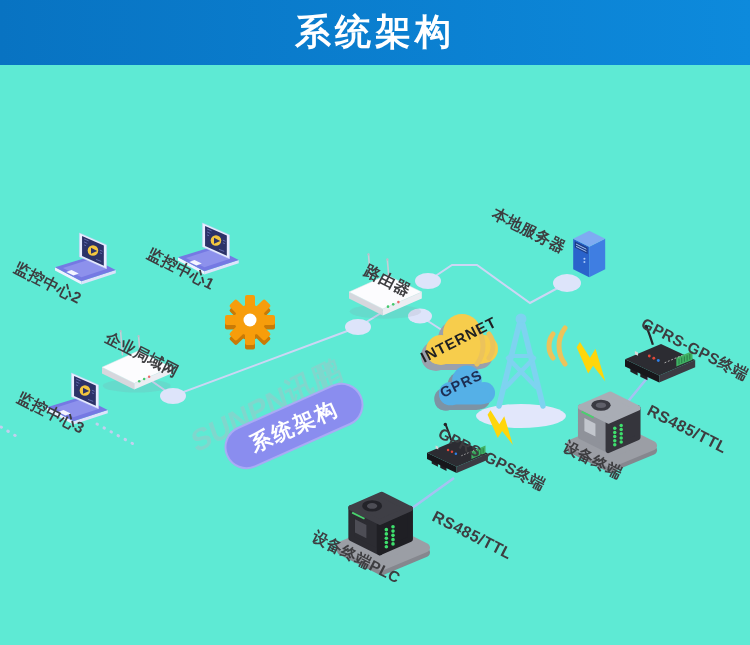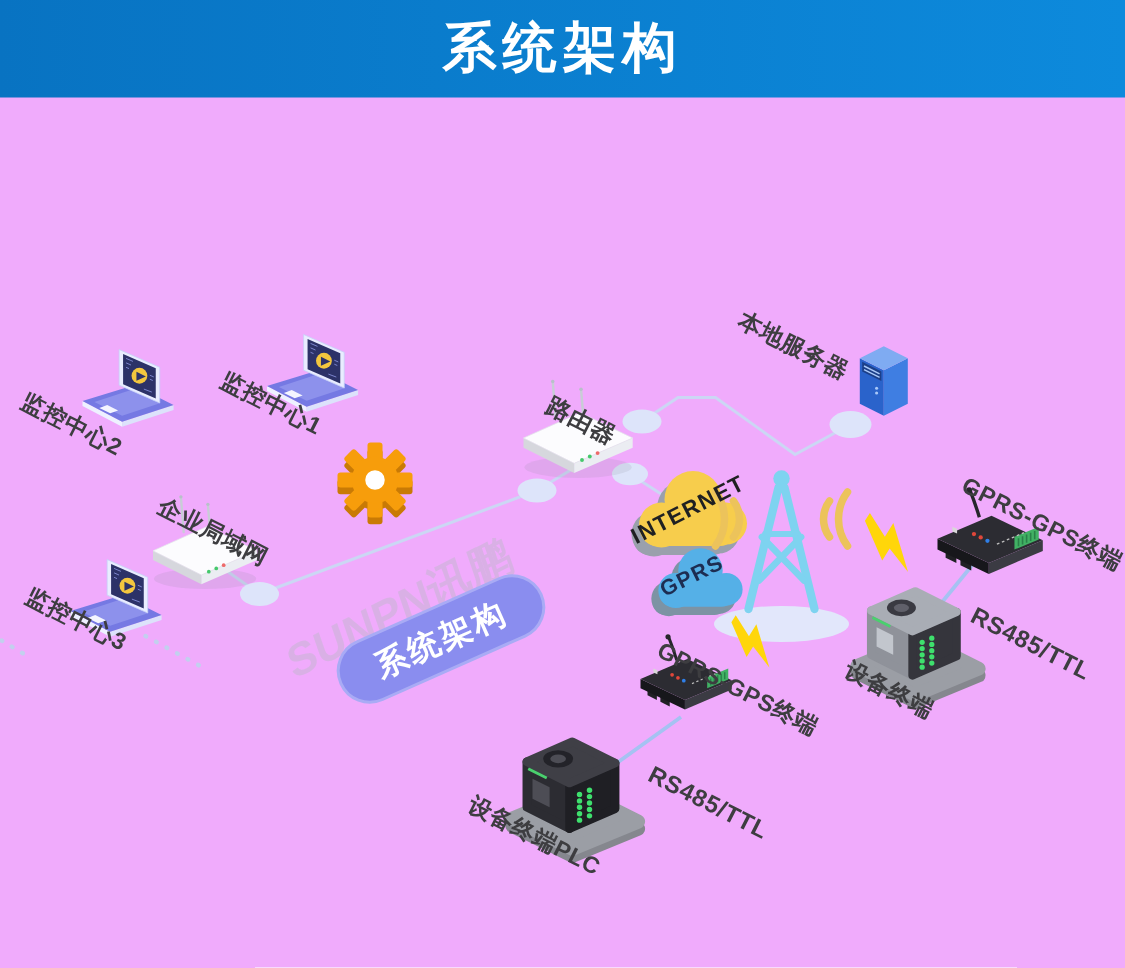--- a/index.html
+++ b/index.html
@@ -1,16 +1,16 @@
 <!DOCTYPE html>
 <html><head>
 <meta charset="utf-8">
 <style>
   html,body{margin:0;padding:0;background:#ffffff;}
-  #stage{position:relative;width:750px;height:645px;overflow:hidden;background:#f0abfc;
+  #stage{position:relative;width:750px;height:645px;overflow:hidden;background:#5eead4;
          font-family:"Liberation Sans",sans-serif;}
   #header{position:absolute;left:0;top:0;width:750px;height:65px;
           background:linear-gradient(90deg,#0873c2,#0d8adc);
           display:flex;align-items:center;justify-content:center;}
   #header .title{color:#ffffff;font-size:36px;font-weight:bold;letter-spacing:4px;}
   #diagram{position:absolute;left:0;top:65px;}
   .lbl{font:600 15.5px "Liberation Sans",sans-serif;fill:#3d3d40;letter-spacing:.5px;}
   .lbl-big{font:600 16px "Liberation Sans",sans-serif;fill:#3d3d40;letter-spacing:.5px;}
   .lbl-en{font:700 15px "Liberation Sans",sans-serif;fill:#1f2022;letter-spacing:1px;}
   .lbl-gprs{font:700 14.5px "Liberation Sans",sans-serif;fill:#1d2d52;letter-spacing:1px;}

